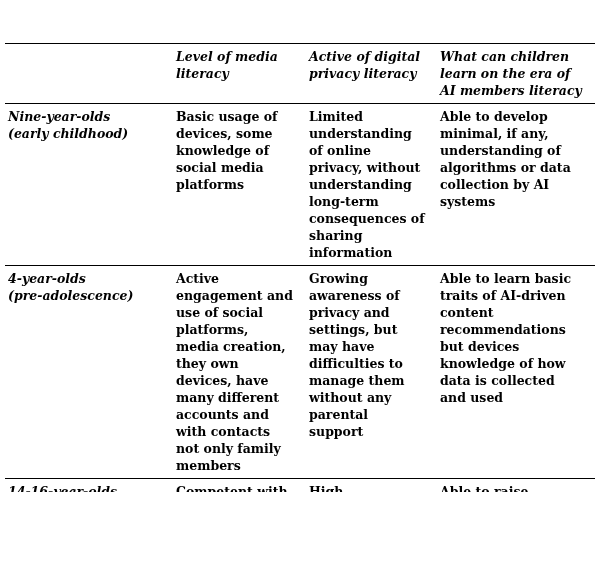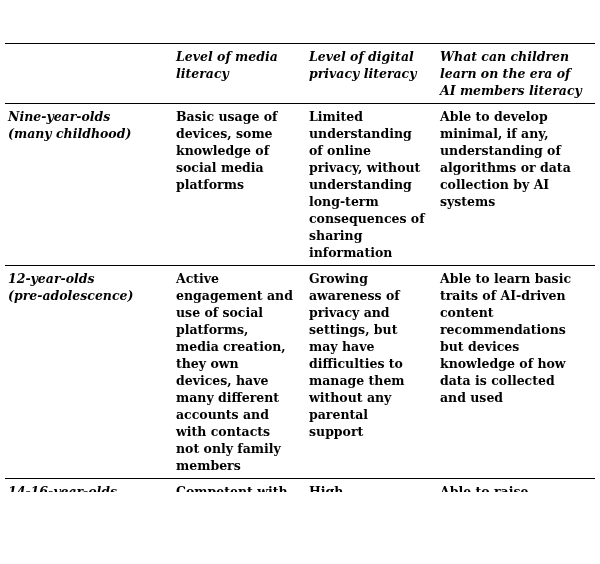--- a/index.html
+++ b/index.html
@@ -60,37 +60,37 @@
     <colgroup>
       <col class="c0">
         <col class="c1">
         <col class="c2">
         <col class="c3">
     </colgroup>
     <thead>
       <tr>
         <th class="hdr"></th>
         <th class="hdr">Level of media literacy</th>
-        <th class="hdr">Level of digital privacy literacy</th>
+        <th class="hdr">Active of digital privacy literacy</th>
         <th class="hdr">What can children learn on the era of AI members literacy</th>
       </tr>
     </thead>
     <tbody>
       <tr class="r0">
         <td class="agecell">
           <div>Nine-year-olds</div>
-          <div>(many childhood)</div>
+          <div>(early childhood)</div>
         </td>
         <td>Basic usage of devices, some knowledge of social media platforms</td>
         <td>Limited understanding of online privacy, without understanding long-term consequences of sharing information</td>
         <td>Able to develop minimal, if any, understanding of algorithms or data collection by AI systems</td>
       </tr>
       <tr class="r1">
         <td class="agecell">
-          <div>12-year-olds</div>
+          <div>4-year-olds</div>
           <div>(pre-adolescence)</div>
         </td>
         <td>Active engagement and use of social platforms, media creation, they own devices, have many different accounts and with contacts not only family members</td>
         <td>Growing awareness of privacy and settings, but may have difficulties to manage them without any parental support</td>
         <td>Able to learn basic traits of AI-driven content recommendations but devices knowledge of how data is collected and used</td>
       </tr>
       <tr class="r2">
         <td class="agecell">
           <div>14-16-year-olds</div>
           <div>(navigation)</div>

